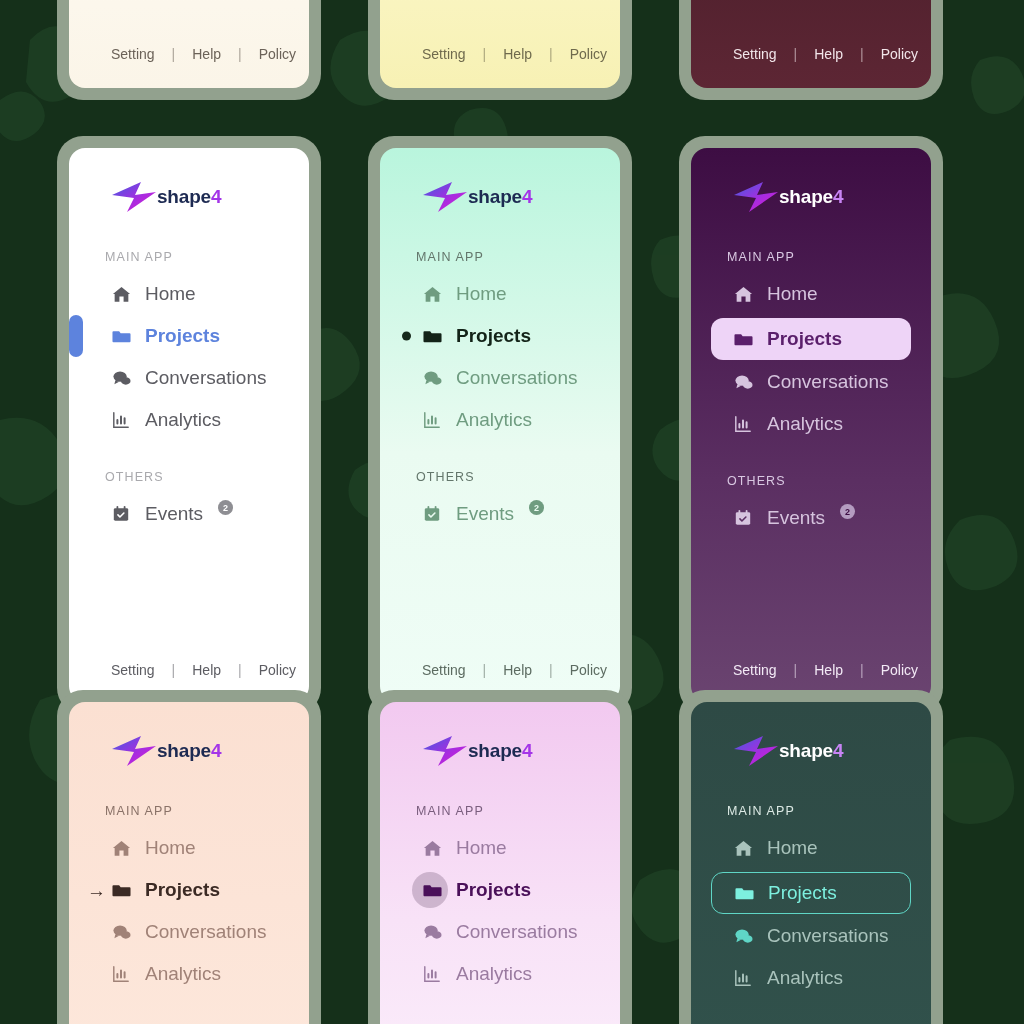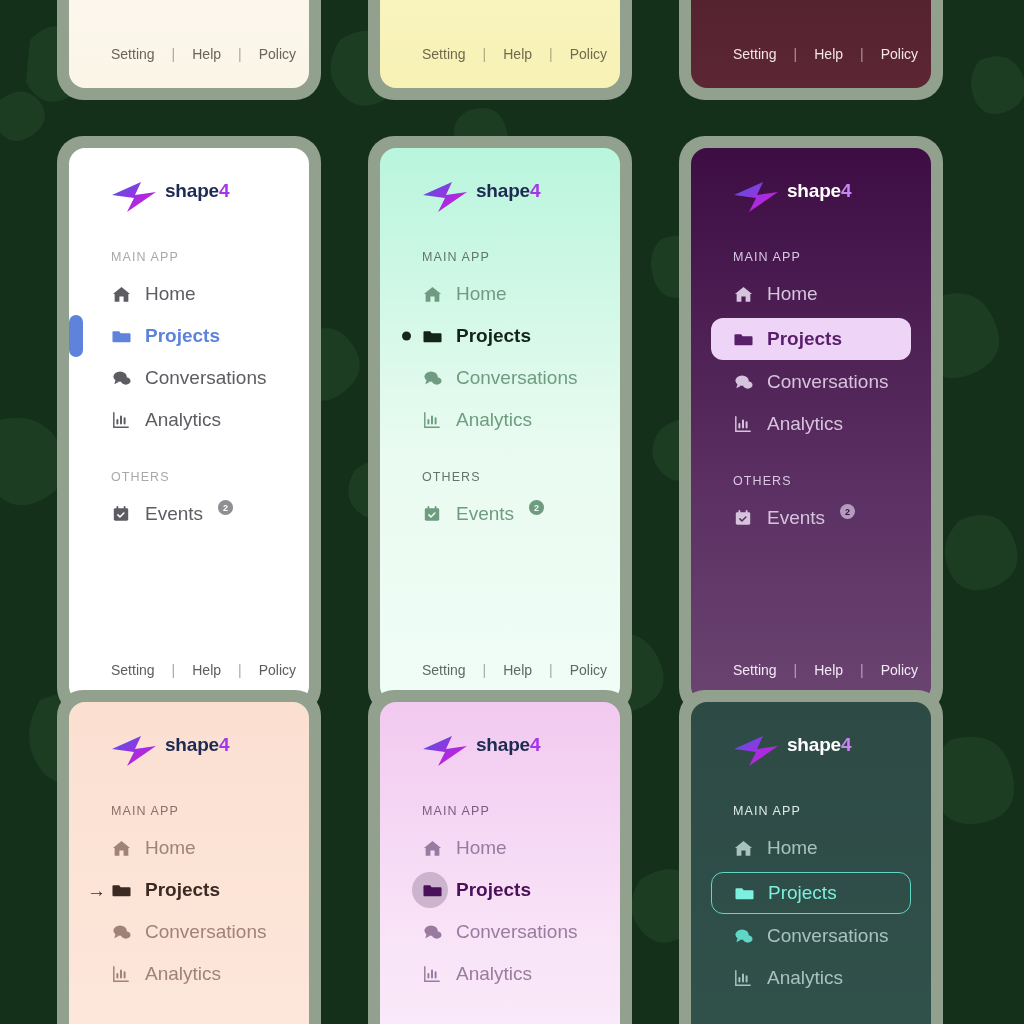--- a/index.html
+++ b/index.html
@@ -60,29 +60,29 @@
   .th-butter { background:linear-gradient(180deg,#fbf7c9 0%,#f7f1b4 100%); }
   .th-wine   { background:linear-gradient(180deg,#4d1f2c 0%,#5d2634 100%); }
   .th-white  { background:#ffffff; }
   .th-mint   { background:linear-gradient(180deg,#b9f5dd 0%,#eafbf1 55%,#effdf6 100%); }
   .th-plum   { background:linear-gradient(180deg,#3d0d43 0%,#5b2f62 60%,#6a4470 100%); }
   .th-peach  { background:linear-gradient(180deg,#fbe0d2 0%,#fde8dc 100%); }
   .th-pink   { background:linear-gradient(180deg,#f2c9f0 0%,#f8e2f7 55%,#fbeefb 100%); }
   .th-slate  { background:linear-gradient(180deg,#2e4a45 0%,#31524c 100%); }
 
   
-  .logo-row{ display:flex; gap:8px; margin:6px 0 36px 22px; }
+  .logo-row{ display:flex; align-items:center; gap:0; margin:6px 0 36px 22px; }
   .logo-mark{ width:46px; height:34px; flex:0 0 auto; }
   .logo-text{ font-size:19px; font-weight:700; letter-spacing:-0.2px; }
   .logo-text .num{ color:#a435e8; }
 
   
   .section-label{
     font-size:12.5px; letter-spacing:1.1px; font-weight:400;
-    margin:0 0 10px 22px;
+    margin:0 0 10px 16px;
   }
   .nav{ display:flex; flex-direction:column; }
   .nav-item{
     position:relative;
     display:flex; align-items:center; gap:14px;
     height:40px;
     padding-left:22px;
     font-size:19px;
     border-radius:12px;
     margin-bottom:2px;

